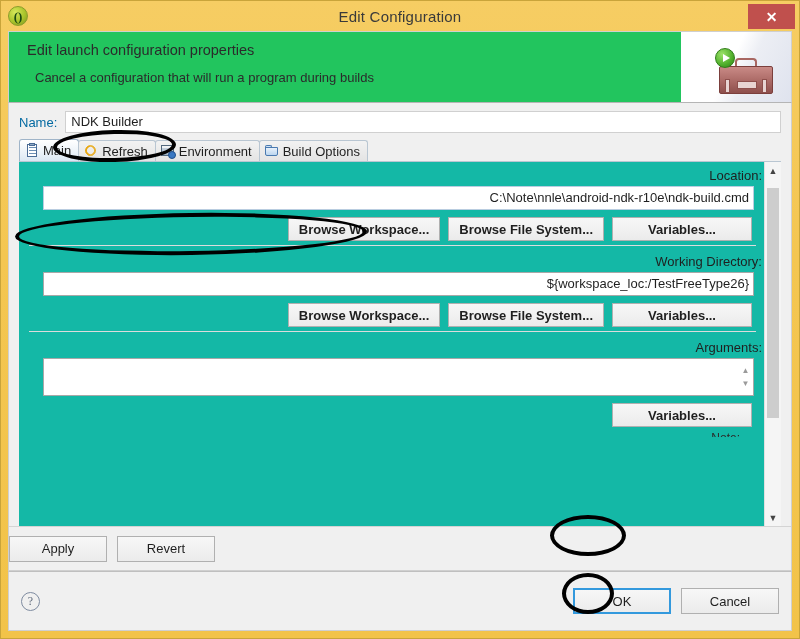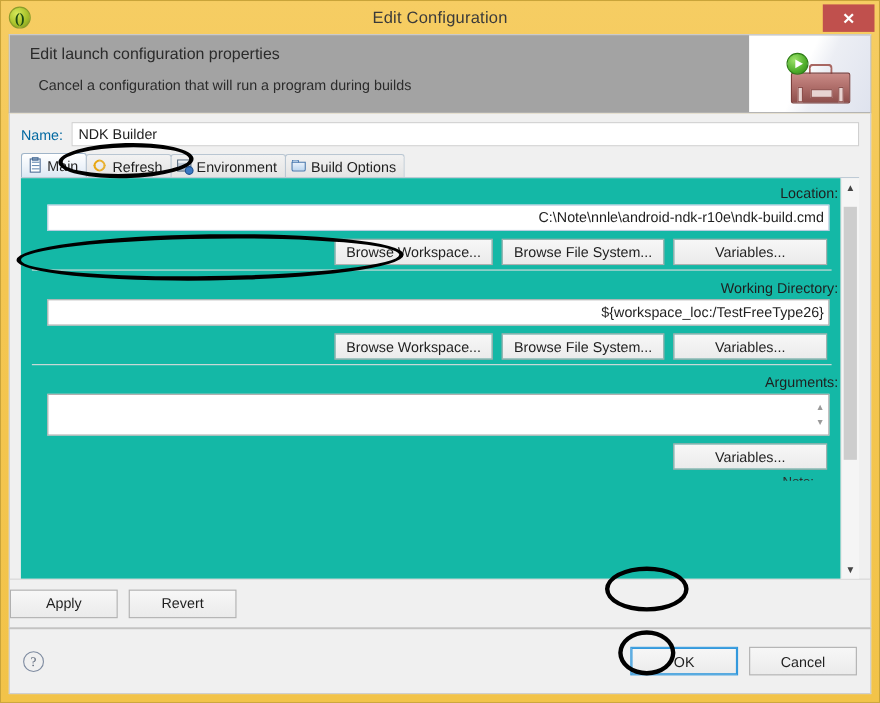--- a/index.html
+++ b/index.html
@@ -70,21 +70,21 @@
     font-size: 14px;
     font-weight: bold;
     cursor: pointer;
   }
 
   
   .header {
     position: relative;
     margin: 0 7px;
     flex: 0 0 72px;
-    background: #a3a3a3;
+    background: #22c55e;
     border: 1px solid #cfcfcf;
     border-bottom: 1px solid #b5b5b5;
     overflow: hidden;
   }
   .header-title {
     position: absolute;
     left: 18px; top: 10px;
     font-size: 14.5px;
     color: #2b2b2b;
   }
@@ -358,20 +358,21 @@
     line-height: 22px;
     white-space: nowrap;
     overflow: hidden;
   }
   .text-field.plain { border-color: #a8a8a8; }
   .btn-row {
     display: flex;
     justify-content: flex-end;
     gap: 8px;
     margin: 7px 10px 0 0;
+    font-weight: bold;
   }
   .btn {
     min-width: 64px;
     height: 24px;
     padding: 0 10px;
     background: linear-gradient(to bottom, #f7f7f7 0%, #ebebeb 100%);
     border: 1px solid #b0b0b0;
     font-size: 13px;
     color: #1f1f1f;
     display: flex; align-items: center; justify-content: center;

